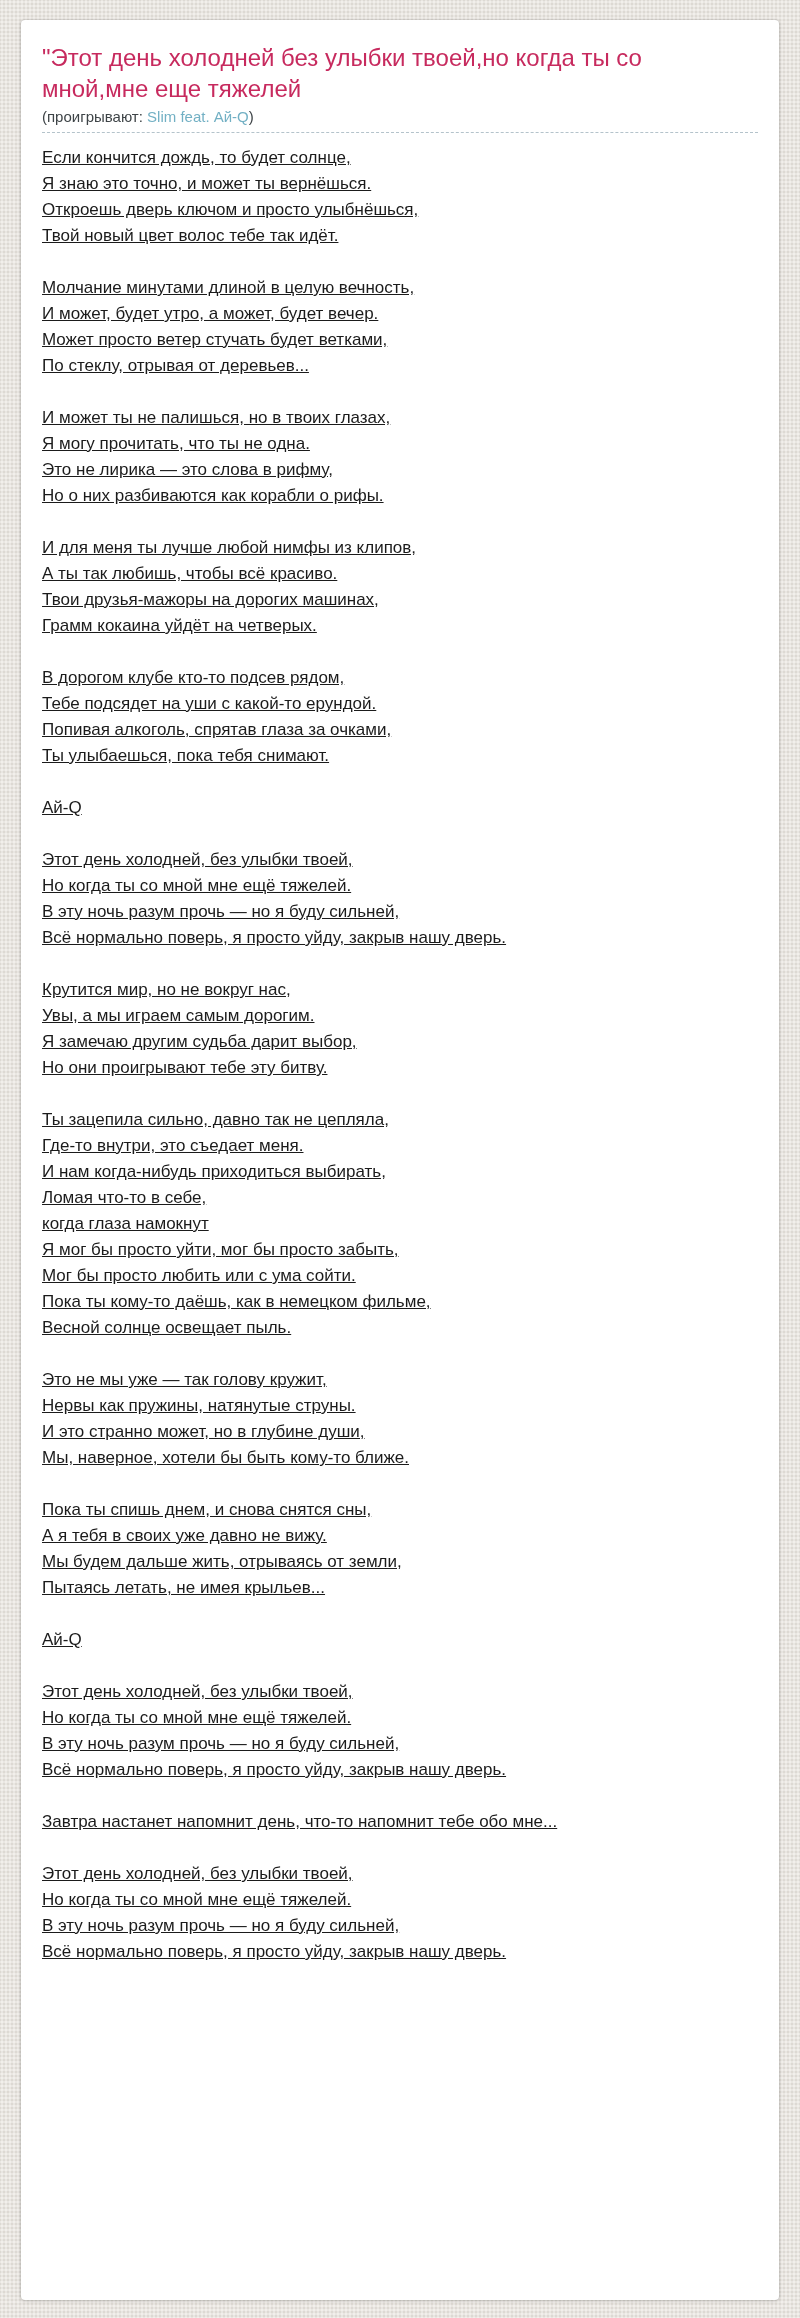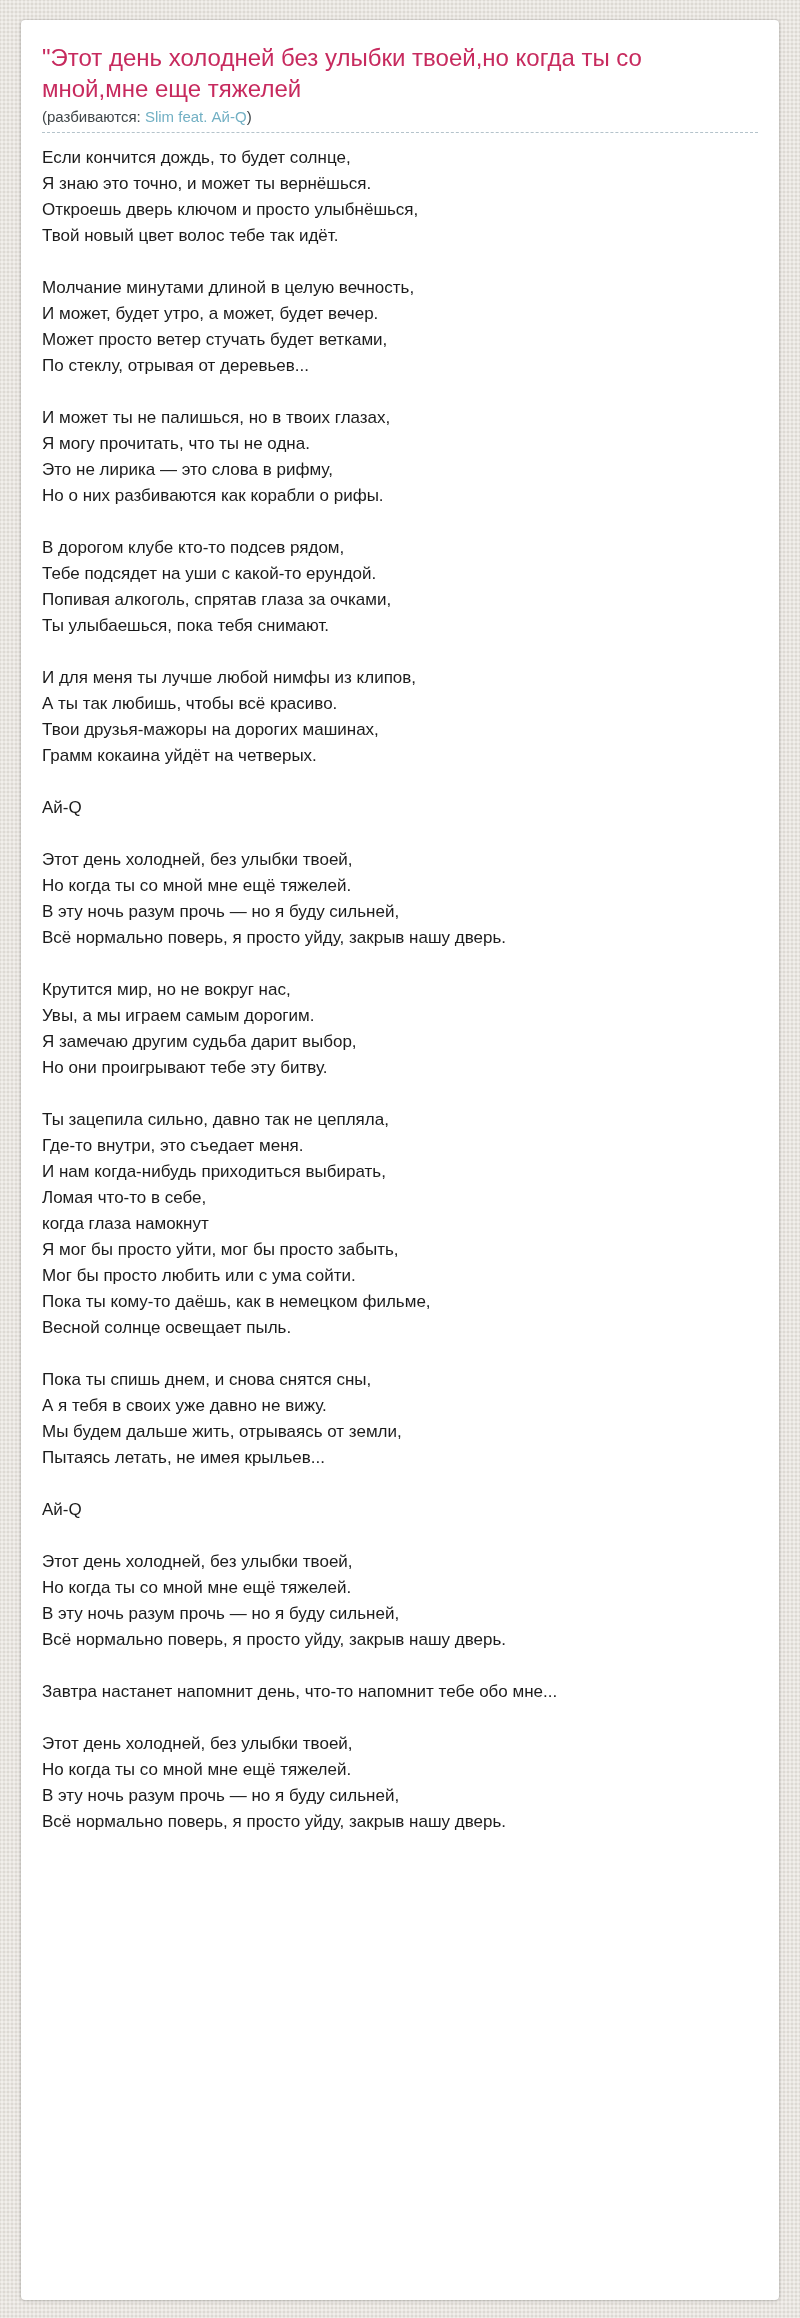--- a/index.html
+++ b/index.html
@@ -53,41 +53,43 @@
     border-bottom:1px dashed #b4c3cb;
     margin-top:5px;
   }
   .lyrics{
     font-size:17px;
     line-height:26px;
     color:var(--text-color);
   }
   .stanza{
     margin:26px 0 0;
+    text-decoration:underline;
   }
   .stanza:first-child{
     margin-top:12px;
   }
 </style>
 </head>
 <body>
 
 <div class="card">
   <h1 class="title">"Этот день холодней без улыбки твоей,но когда ты со мной,мне еще тяжелей</h1>
-  <div class="performer"><span>(разбиваются: </span><a class="performer-link" href="#">Slim feat. Ай-Q</a><span>)</span></div>
+  <div class="performer"><span>(проигрывают: </span><a class="performer-link" href="#">Slim feat. Ай-Q</a><span>)</span></div>
   <div class="divider"></div>
   <div class="lyrics" id="lyrics">
       <p class="stanza">Если кончится дождь, то будет солнце,<br>Я знаю это точно, и может ты вернёшься.<br>Откроешь дверь ключом и просто улыбнёшься,<br>Твой новый цвет волос тебе так идёт.</p>
       <p class="stanza">Молчание минутами длиной в целую вечность,<br>И может, будет утро, а может, будет вечер.<br>Может просто ветер стучать будет ветками,<br>По стеклу, отрывая от деревьев...</p>
       <p class="stanza">И может ты не палишься, но в твоих глазах,<br>Я могу прочитать, что ты не одна.<br>Это не лирика — это слова в рифму,<br>Но о них разбиваются как корабли о рифы.</p>
+      <p class="stanza">И для меня ты лучше любой нимфы из клипов,<br>А ты так любишь, чтобы всё красиво.<br>Твои друзья-мажоры на дорогих машинах,<br>Грамм кокаина уйдёт на четверых.</p>
       <p class="stanza">В дорогом клубе кто-то подсев рядом,<br>Тебе подсядет на уши с какой-то ерундой.<br>Попивая алкоголь, спрятав глаза за очками,<br>Ты улыбаешься, пока тебя снимают.</p>
-      <p class="stanza">И для меня ты лучше любой нимфы из клипов,<br>А ты так любишь, чтобы всё красиво.<br>Твои друзья-мажоры на дорогих машинах,<br>Грамм кокаина уйдёт на четверых.</p>
       <p class="stanza">Ай-Q</p>
       <p class="stanza">Этот день холодней, без улыбки твоей,<br>Но когда ты со мной мне ещё тяжелей.<br>В эту ночь разум прочь — но я буду сильней,<br>Всё нормально поверь, я просто уйду, закрыв нашу дверь.</p>
       <p class="stanza">Крутится мир, но не вокруг нас,<br>Увы, а мы играем самым дорогим.<br>Я замечаю другим судьба дарит выбор,<br>Но они проигрывают тебе эту битву.</p>
       <p class="stanza">Ты зацепила сильно, давно так не цепляла,<br>Где-то внутри, это съедает меня.<br>И нам когда-нибудь приходиться выбирать,<br>Ломая что-то в себе,<br>когда глаза намокнут<br>Я мог бы просто уйти, мог бы просто забыть,<br>Мог бы просто любить или с ума сойти.<br>Пока ты кому-то даёшь, как в немецком фильме,<br>Весной солнце освещает пыль.</p>
+      <p class="stanza">Это не мы уже — так голову кружит,<br>Нервы как пружины, натянутые струны.<br>И это странно может, но в глубине души,<br>Мы, наверное, хотели бы быть кому-то ближе.</p>
       <p class="stanza">Пока ты спишь днем, и снова снятся сны,<br>А я тебя в своих уже давно не вижу.<br>Мы будем дальше жить, отрываясь от земли,<br>Пытаясь летать, не имея крыльев...</p>
       <p class="stanza">Ай-Q</p>
       <p class="stanza">Этот день холодней, без улыбки твоей,<br>Но когда ты со мной мне ещё тяжелей.<br>В эту ночь разум прочь — но я буду сильней,<br>Всё нормально поверь, я просто уйду, закрыв нашу дверь.</p>
       <p class="stanza">Завтра настанет напомнит день, что-то напомнит тебе обо мне...</p>
       <p class="stanza">Этот день холодней, без улыбки твоей,<br>Но когда ты со мной мне ещё тяжелей.<br>В эту ночь разум прочь — но я буду сильней,<br>Всё нормально поверь, я просто уйду, закрыв нашу дверь.</p>
     </div>
 </div>
 
 </body></html>

